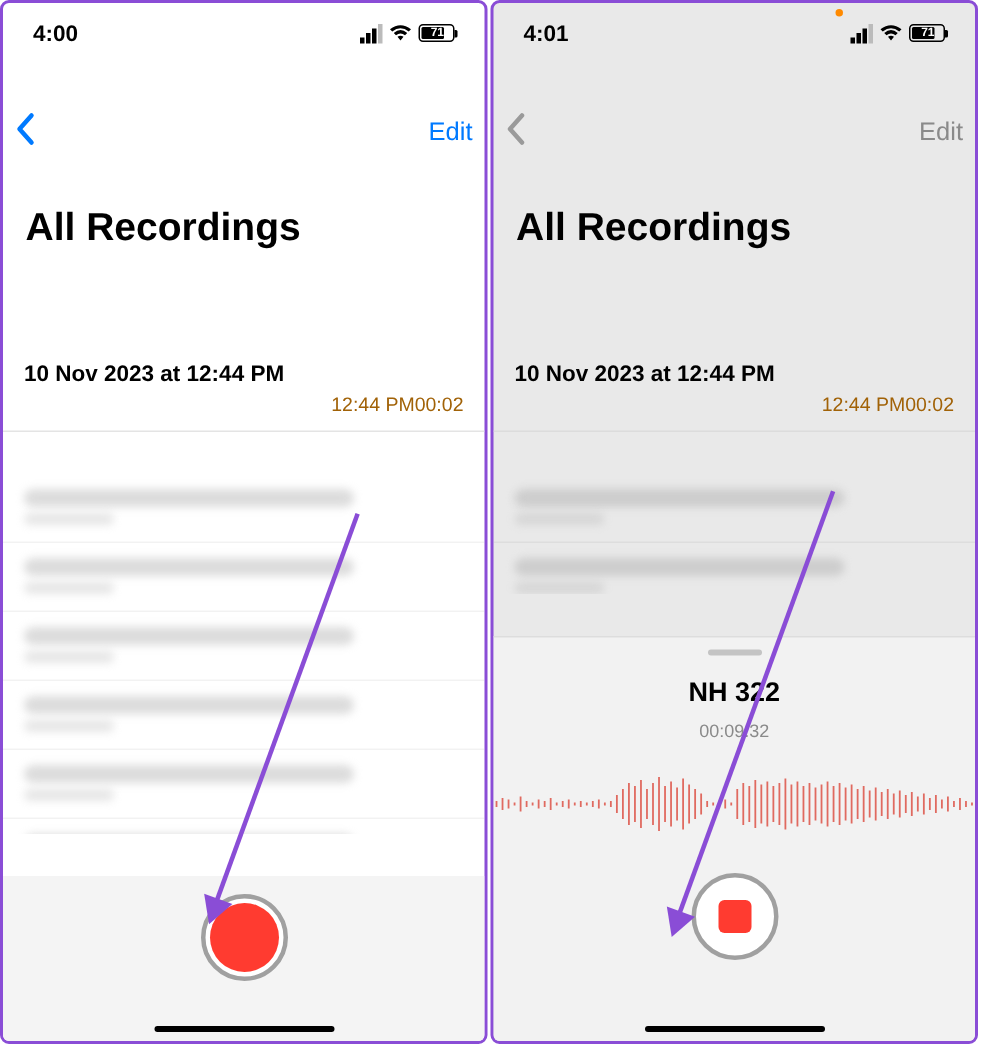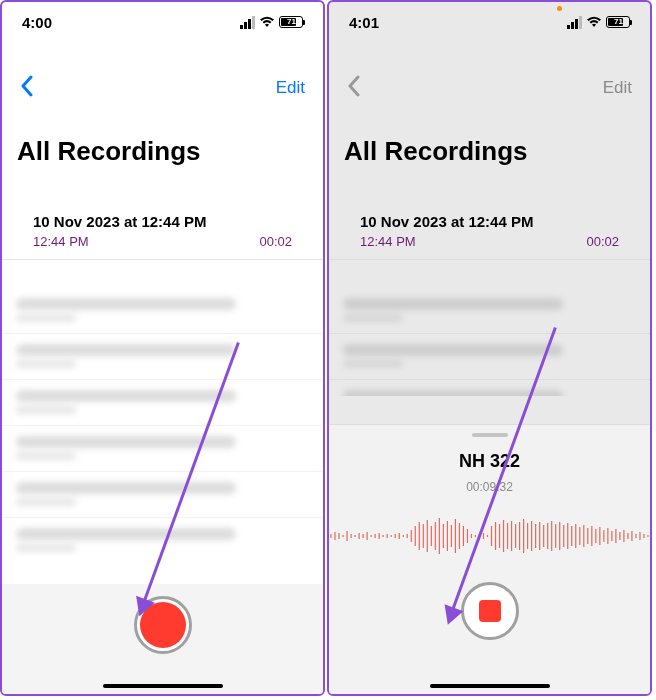--- a/index.html
+++ b/index.html
@@ -44,34 +44,34 @@
   .batt {
     border:1px solid #000; border-radius:3px; width:24px; height:12px;
     position:relative; display:inline-flex; align-items:center; padding:1px;
   }
   .batt::after{content:"";position:absolute;right:-3px;top:3px;width:2px;height:5px;background:#000;border-radius:0 1px 1px 0;}
   .batt .fill{background:#000;height:100%;width:75%;border-radius:1px;position:relative;}
   .batt .num{position:absolute;left:0;right:0;top:-1px;text-align:right;font-size:8px;color:#fff;font-weight:700;}
   .rec-dot{width:5px;height:5px;border-radius:50%;background:#ff8a00;position:absolute;top:4px;right:88px;}
 
   
-  .nav-row { height: 36px; display:flex; align-items:center; justify-content:space-between; padding:0 18px; }
+  .nav-row { height: 36px; display:flex; align-items:center; justify-content:space-between; padding:0 8px; }
   .back-chevron { color:#007aff; }
   .phone.right .back-chevron { color:#9a9a9a; }
   .edit-link { font-size:17px; color:#007aff; }
   .phone.right .edit-link { color:#8a8a8a; }
 
   
   .page-title { font-size:26px; font-weight:700; padding:2px 15px 10px; }
 
   
-  .rec-item { padding:8px 31px 10px; border-bottom:1px solid #e4e4e4; }
+  .rec-item { padding:8px 14px 10px; border-bottom:1px solid #e4e4e4;margin-top:28px; }
   .phone.right .rec-item { border-bottom:1px solid #dcdcdc; }
   .rec-title { font-size:15px; font-weight:600; }
-  .rec-meta  { display:flex; justify-content:space-between; font-size:13px; color:#701a75; margin-top:4px; }
+  .rec-meta  { display:flex; justify-content:flex-end; font-size:13px; color:#a16207; margin-top:4px; }
 
   
   .blur-list { flex:1; overflow:hidden; }
   .blur-row {
     height:46px; position:relative;
     border-bottom:1px solid rgba(0,0,0,0.05);
   }
   .blur-row::before{
     content:""; position:absolute; left:14px; top:10px;
     width:220px; height:12px; border-radius:6px;

